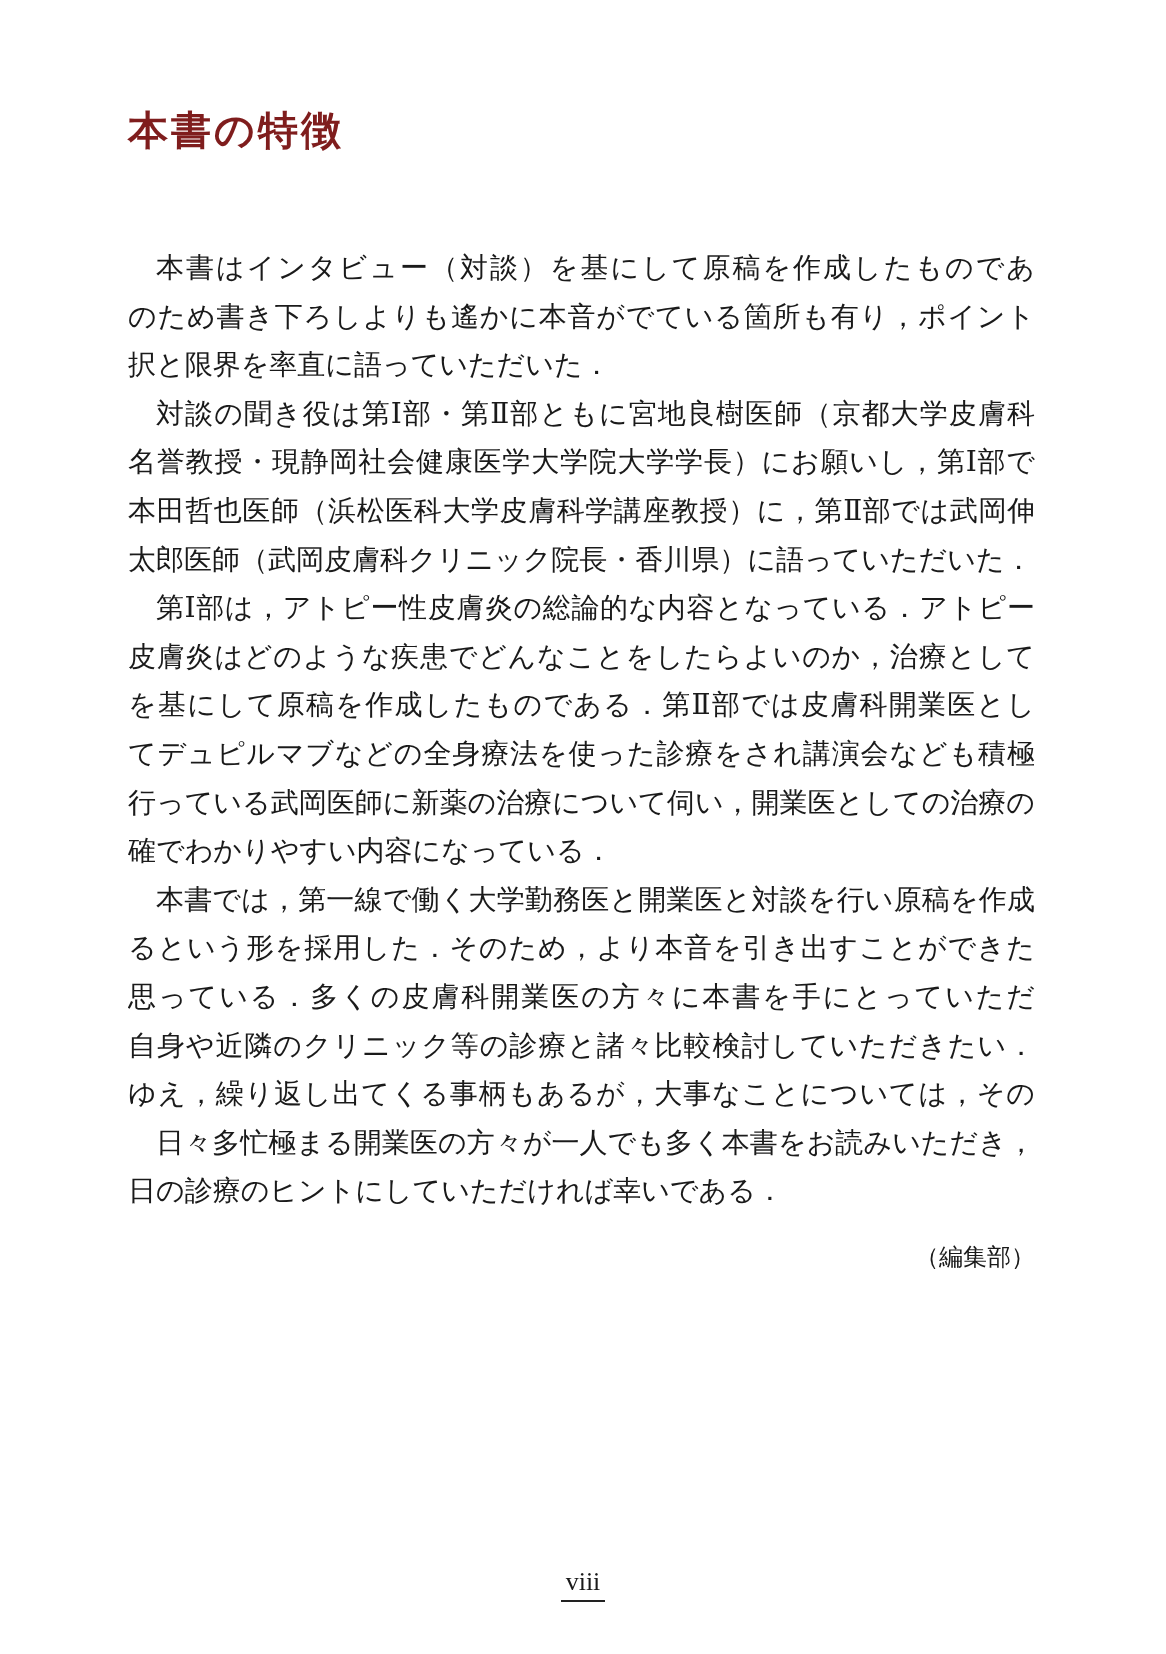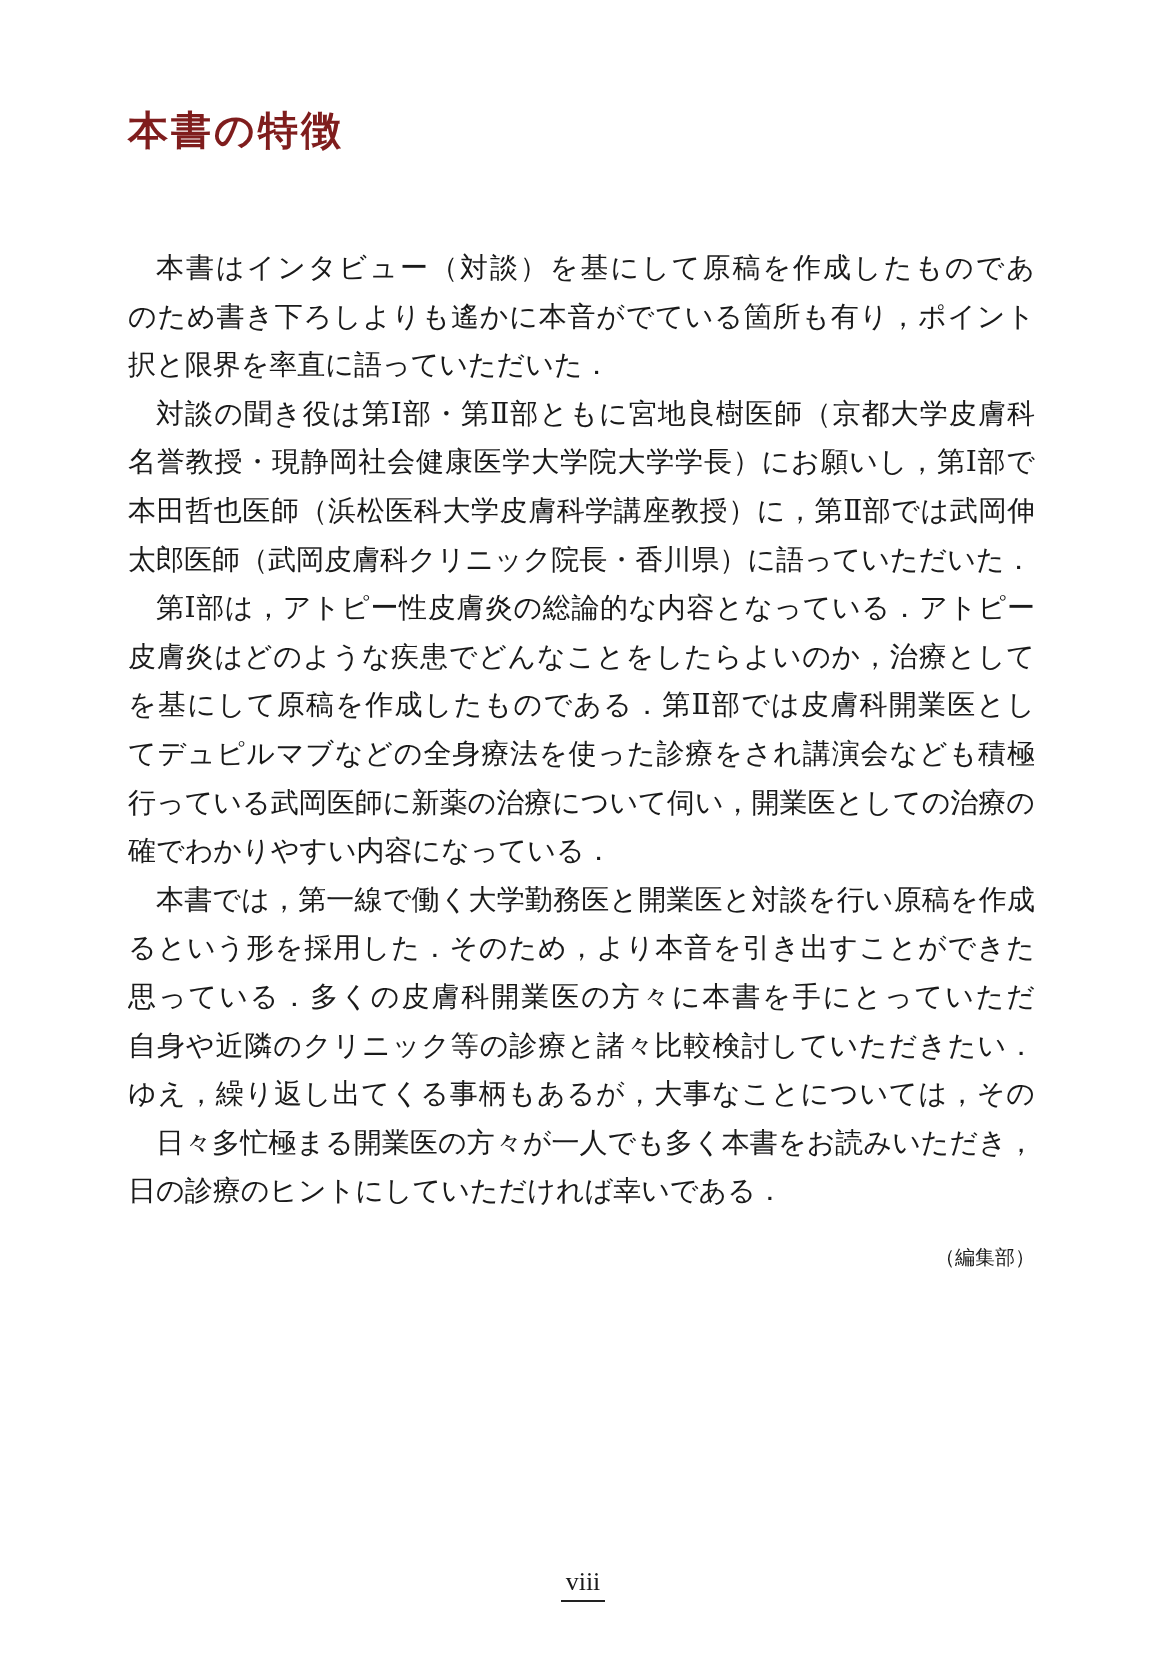--- a/index.html
+++ b/index.html
@@ -43,21 +43,21 @@
     text-align-last: justify;
   }
   .line.indent {
     text-indent: 28px;
   }
   .line.last {
     text-align: left;
     text-align-last: left;
   }
   .signature {
-    font-size: 20px;
+    font-size: 24px;
     line-height: 48px;
     text-align: right;
     margin-top: 17px;
   }
   .footer {
     position: absolute;
     left: 0;
     bottom: 52px;
     width: 100%;
     text-align: center;

